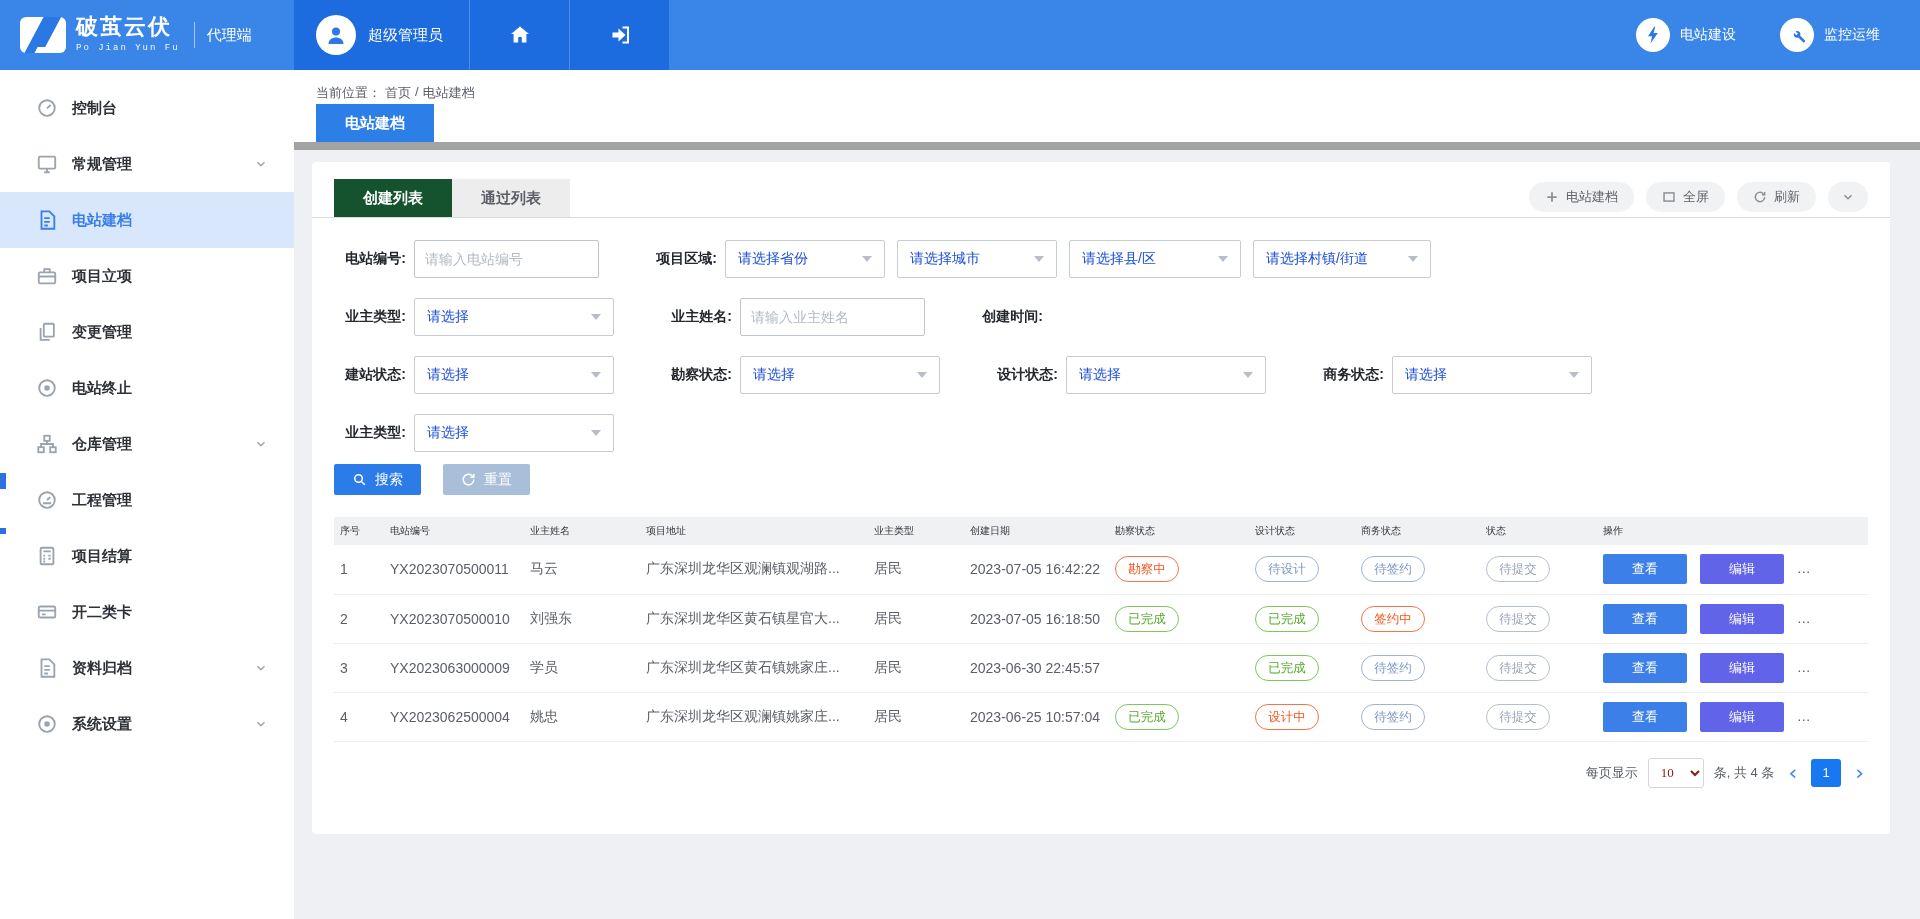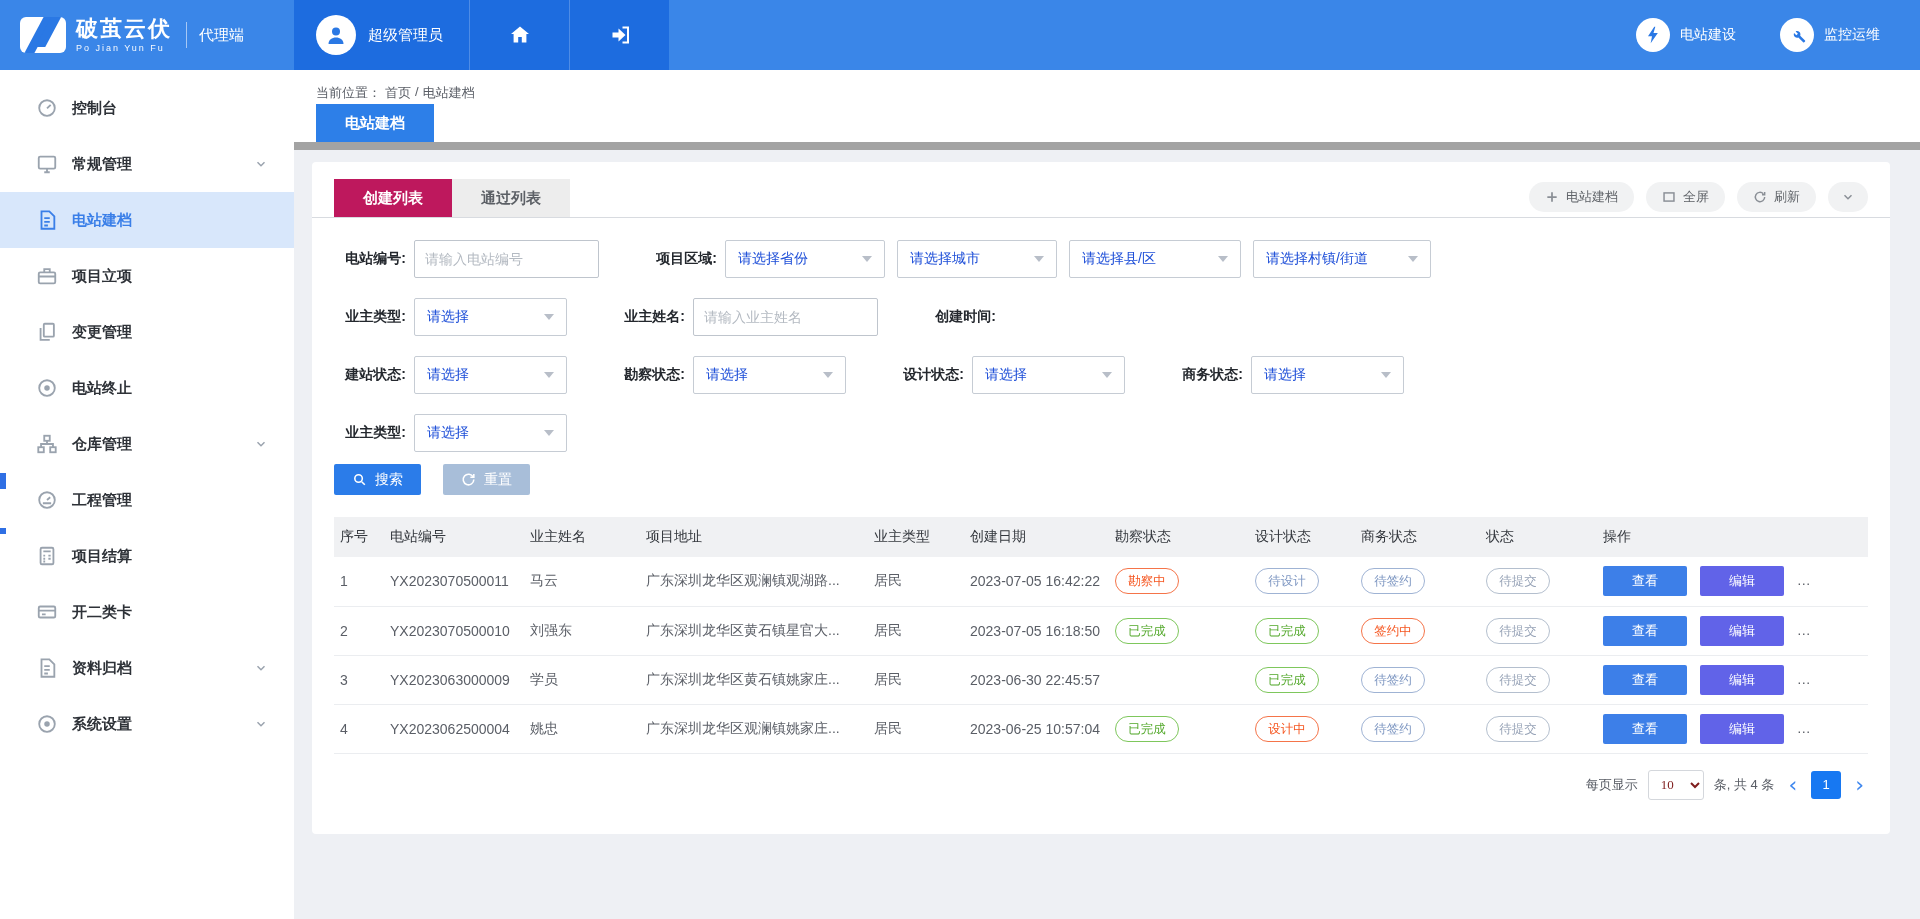--- a/index.html
+++ b/index.html
@@ -1,20 +1,20 @@
 <!DOCTYPE html>
 <html><head>
 <meta charset="utf-8">
 <style>
   * { margin:0; padding:0; box-sizing:border-box; }
   html,body { width:1920px; height:919px; overflow:hidden; }
   body { font-family:"Liberation Sans","DejaVu Sans",sans-serif; background:#eef0f4; color:#333; }
 
   
-  .topbar { height:70px; background:#3a86e8; display:flex; align-items:stretch; }
+  .topbar { height:70px; background:#3a86e8; display:flex; align-items:stretch;font-family:Liberation Mono, monospace; }
   .brand { width:294px; display:flex; align-items:center; padding-left:20px; flex-shrink:0; }
   .logo-mark { width:46px; height:36px; background:#fff; border-radius:6px; position:relative; overflow:hidden; flex-shrink:0; }
   .logo-mark::before, .logo-mark::after { content:""; position:absolute; width:10px; height:48px; background:#2a78e4; top:-6px; transform:skewX(-28deg); }
   .logo-mark::before { left:14px; }
   .logo-mark::after { left:28px; top:-18px; }
   .brand-text { margin-left:10px; color:#fff; }
   .brand-title { font-size:22px; font-weight:bold; letter-spacing:2px; line-height:24px; }
   .brand-sub { font-size:9px; letter-spacing:2px; opacity:.95; margin-top:2px; }
   .brand-divider { width:1px; height:26px; background:rgba(255,255,255,.55); margin:0 12px 0 14px; }
   .brand-portal { color:#fff; font-size:15px; }
@@ -45,51 +45,51 @@
   .crumb-bar { background:#fff; height:80px; position:relative; border-bottom:8px solid #a3a3a3; padding:14px 0 0 22px; }
   .crumb { font-size:13px; color:#5a5e66; display:flex; gap:4px; }
   .crumb .crumb-link { cursor:pointer; }
   .page-tab { position:absolute; left:22px; bottom:0; width:118px; height:38px; background:#2d7fe8; color:#fff; font-size:15px; font-weight:bold; display:flex; align-items:center; justify-content:center; cursor:pointer; }
 
   
   .content { padding:12px 30px 0 18px; }
   .card { background:#fff; border-radius:4px; height:672px; }
   .tabs-row { display:flex; align-items:flex-end; padding:17px 22px 0 22px; border-bottom:1px solid #d8dbe0; }
   .ltab { width:118px; height:38px; display:flex; align-items:center; justify-content:center; font-size:15px; font-weight:bold; background:#ededed; color:#5c6066; cursor:pointer; }
-  .ltab.active { background:#be185d; color:#fff; }
+  .ltab.active { background:#14532d; color:#fff; }
   .tr-spacer { flex:1; }
   .pill { height:30px; background:#f1f2f3; border-radius:15px; border:none; display:flex; align-items:center; gap:7px; padding:0 16px; margin:0 0 5px 12px; font-size:13px; color:#5f6368; cursor:pointer; }
   .pill svg { flex-shrink:0; }
 
   
   .filters { padding:22px 22px 0 22px; }
   .f-row { display:flex; align-items:center; margin-bottom:20px; }
   .f-group { display:flex; align-items:center; margin-right:46px; }
   .f-label { width:72px; text-align:right; font-size:14px; font-weight:bold; color:#24282e; margin-right:8px; flex-shrink:0; white-space:nowrap; }
   .f-input, .f-select, .f-date { height:38px; border:1px solid #bfc5cd; border-radius:2px; background:#fff; font-size:14px; }
   .f-input { width:185px; padding:0 10px; color:#333; }
   .f-input::placeholder { color:#b4bac2; }
-  .f-select { width:153px; display:flex; align-items:center; justify-content:space-between; padding:0 12px; cursor:pointer; border-color:#c6ccd4; }
+  .f-select { width:200px; display:flex; align-items:center; justify-content:space-between; padding:0 12px; cursor:pointer; border-color:#c6ccd4; }
   .f-select .ph, .f-date .ph { color:#1d4ed8; }
   .caret { width:0; height:0; border-left:5px solid transparent; border-right:5px solid transparent; border-top:6px solid #b8bec8; }
   .f-select.w160 { width:160px; margin-right:12px; }
   .f-select.w172 { width:172px; margin-right:12px; }
   .f-select.w178 { width:178px; }
   .f-date { width:306px; display:flex; align-items:center; justify-content:space-between; padding:0 12px; cursor:pointer; }
   .f-date svg { color:#9aa3ae; }
 
   .action-row { padding:12px 22px 0 22px; display:flex; gap:22px; }
   .btn { height:31px; border:none; border-radius:2px; color:#fff; font-size:14px; display:flex; align-items:center; gap:8px; padding:0 18px; cursor:pointer; }
   .btn-search { background:#2b7ce9; }
   .btn-reset { background:#a8bed9; }
 
   
   .tbl-wrap { padding:22px 22px 0 22px; }
   table { width:100%; border-collapse:collapse; table-layout:fixed; }
-  thead th { background:#f0f1f3; height:40px; text-align:left; font-size:14px; font-weight:normal; color:#33373d; padding:0 6px; white-space:nowrap; overflow:hidden; }
+  thead th { background:#f0f1f3; height:28px; text-align:left; font-size:10px; font-weight:normal; color:#33373d; padding:0 6px; white-space:nowrap; overflow:hidden; }
   tbody td { height:49px; font-size:14px; color:#5a5e66; border-bottom:1px solid #ebedf0; padding:0 6px; white-space:nowrap; overflow:hidden; text-overflow:ellipsis; }
   .badge { display:inline-block; min-width:64px; text-align:center; height:26px; line-height:24px; border:1px solid; border-radius:13px; font-size:12.5px; padding:0 10px; background:#fff; }
   .v-orange { color:#f5551f; border-color:#f57449; }
   .v-green  { color:#52a82a; border-color:#7ec75c; }
   .v-blue   { color:#7e97c2; border-color:#9fb3d4; }
   .v-gray   { color:#97a3b7; border-color:#b4bfce; }
   .op { border:none; color:#fff; font-size:13px; height:30px; padding:0 29px; margin-right:9px; border-radius:2px; cursor:pointer; }
   .op-view { background:#3d7fe8; }
   .op-edit, .op-void { background:#6163e8; }
 

